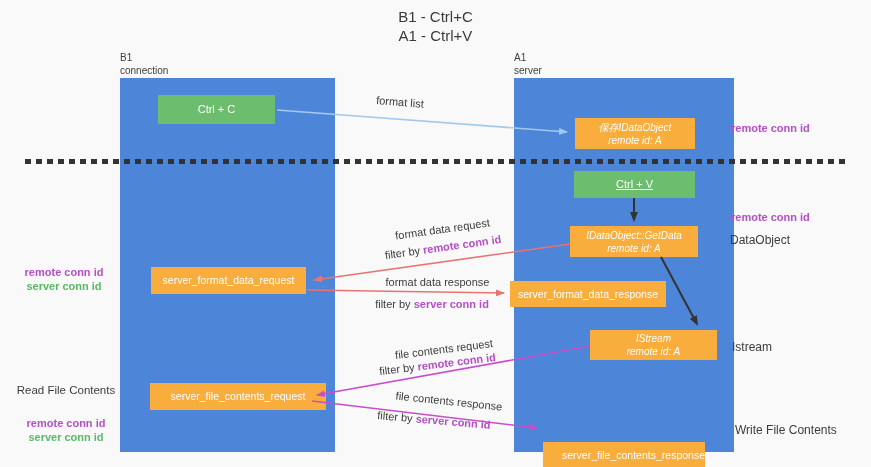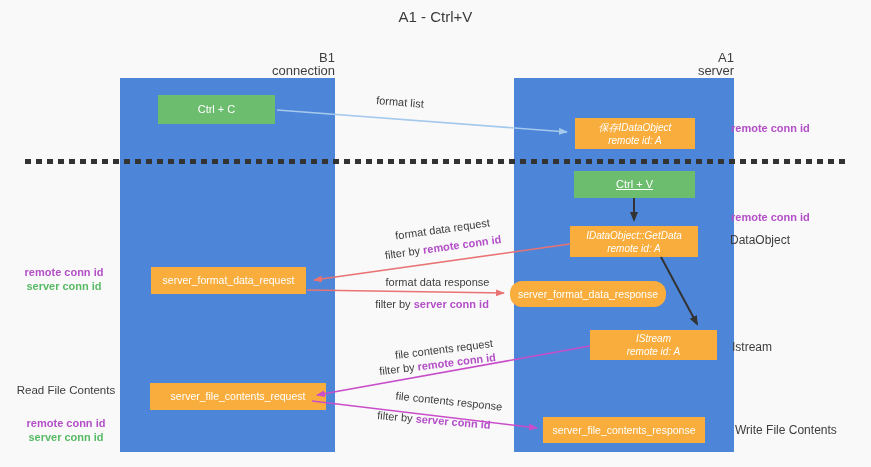--- a/index.html
+++ b/index.html
@@ -1,19 +1,19 @@
 <!DOCTYPE html>
 <html><head>
 <meta charset="utf-8">
 <style>
   html,body{margin:0;padding:0;}
   body{font-family:"Liberation Sans",sans-serif;background:#f9f9fa;}
   .canvas{position:relative;width:871px;height:467px;background:#f9f9fa;overflow:hidden;}
   .title{position:absolute;left:0;right:0;top:7px;text-align:center;font-size:15px;line-height:19px;color:#3a3a3a;}
-  .lane-header{position:absolute;text-align:right;font-size:13px;line-height:13px;color:#3e3e3e;}
+  .lane-header{position:absolute;text-align:left;font-size:10px;line-height:13px;color:#3e3e3e;}
   .lane{position:absolute;top:78px;height:374px;background:#4d85d8;z-index:1;}
   .dashed-line{position:absolute;left:25px;top:159px;width:822px;height:5px;z-index:2;
     background:repeating-linear-gradient(90deg,#333 0 6px,transparent 6px 11px);}
   .node{position:absolute;z-index:3;display:flex;flex-direction:column;align-items:center;justify-content:center;
     color:#fff;text-align:center;font-size:10.5px;line-height:13px;}
   .node.green{background:#6dbd6f;font-size:11px;}
   .node.orange{background:#f8ad3d;}
   .node .l2{font-size:10px;font-style:italic;}
   svg.arrows{position:absolute;left:0;top:0;z-index:4;pointer-events:none;}
   .alabel{position:absolute;z-index:5;font-size:11px;color:#3d3d3d;text-align:center;white-space:nowrap;}
@@ -24,20 +24,21 @@
   .side-stack .dark{color:#3d3d3d;font-size:11.5px;margin-bottom:20px;}
   .side-stack .p{color:#b44fc8;font-weight:bold;line-height:14px;}
   .side-stack .g{color:#58ba64;font-weight:bold;line-height:14px;}
 </style>
 </head>
 <body>
 
 <div class="canvas">
 
   <div class="title">
+    <div>B1 - Ctrl+C</div>
     <div>A1 - Ctrl+V</div>
   </div>
 
   <div class="lane-header" style="left:120px;top:51px;width:215px;">
     <div>B1</div>
     <div>connection</div>
   </div>
   <div class="lane-header" style="left:514px;top:51px;width:220px;">
     <div>A1</div>
     <div>server</div>
@@ -63,34 +64,34 @@
 
   <div class="node orange" style="left:570px;top:226px;width:128px;height:31px;text-align:center;">
     <div class="l2">IDataObject::GetData</div>
     <div class="l2">remote id: A</div>
   </div>
 
   <div class="node orange" style="left:151px;top:267px;width:155px;height:27px;">
     <div>server_format_data_request</div>
   </div>
 
-  <div class="node orange" style="left:510px;top:281px;width:156px;height:26px;border-radius:12px;">
+  <div class="node orange" style="left:510px;top:281px;width:156px;height:26px;">
     <div>server_format_data_response</div>
   </div>
 
   <div class="node orange" style="left:590px;top:330px;width:127px;height:30px;">
     <div class="l2">IStream</div>
     <div class="l2">remote id: A</div>
   </div>
 
   <div class="node orange" style="left:150px;top:383px;width:176px;height:27px;">
     <div>server_file_contents_request</div>
   </div>
 
-  <div class="node orange" style="left:543px;top:417px;width:162px;height:26px;">
+  <div class="node orange" style="left:543px;top:442px;width:162px;height:26px;align-items:flex-end;">
     <div>server_file_contents_response</div>
   </div>
 
   <svg class="arrows" width="871" height="467" viewBox="0 0 871 467">
     <defs>
       <marker id="m-blue" markerUnits="userSpaceOnUse" markerWidth="10" markerHeight="8" refX="8" refY="3.5" orient="auto">
         <path d="M0,0 L9,3.5 L0,7 Z" fill="#a5c9ed"></path>
       </marker>
       <marker id="m-dark" markerUnits="userSpaceOnUse" markerWidth="11" markerHeight="9" refX="8" refY="4" orient="auto">
         <path d="M0,0 L10,4 L0,8 Z" fill="#333"></path>

